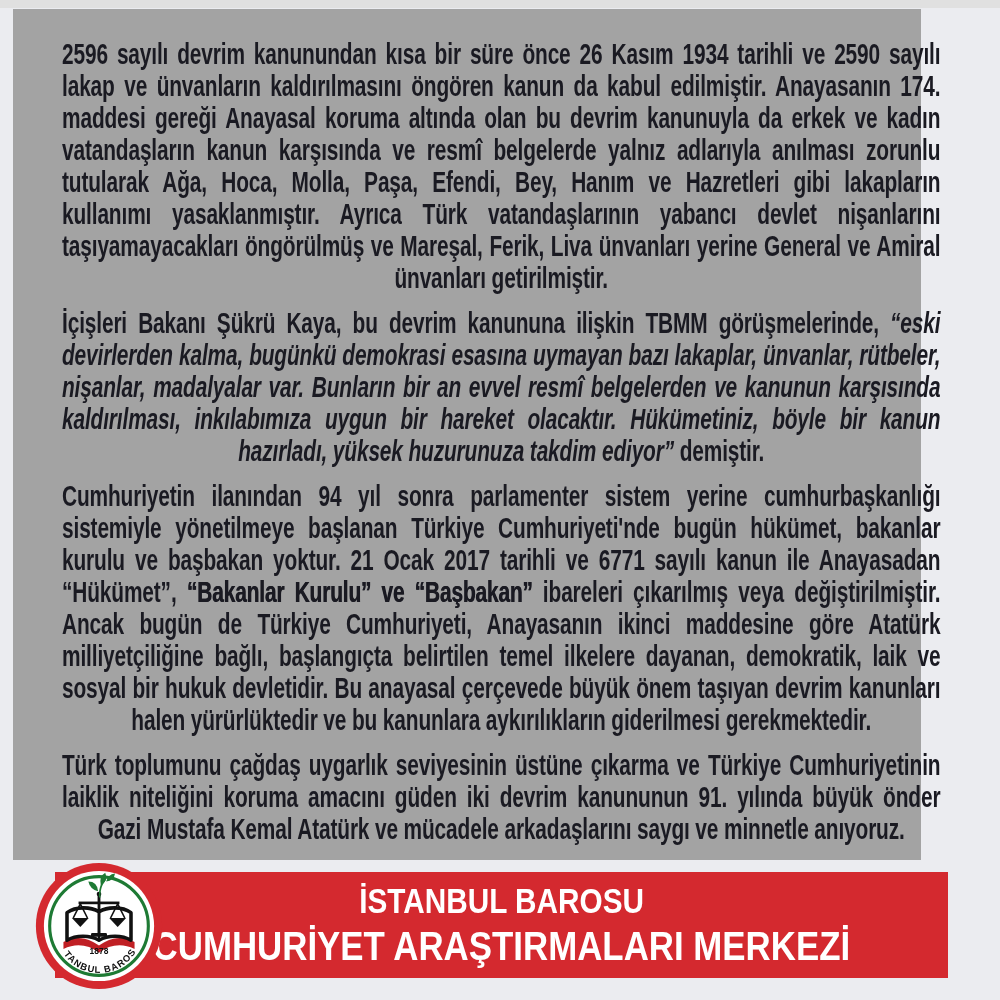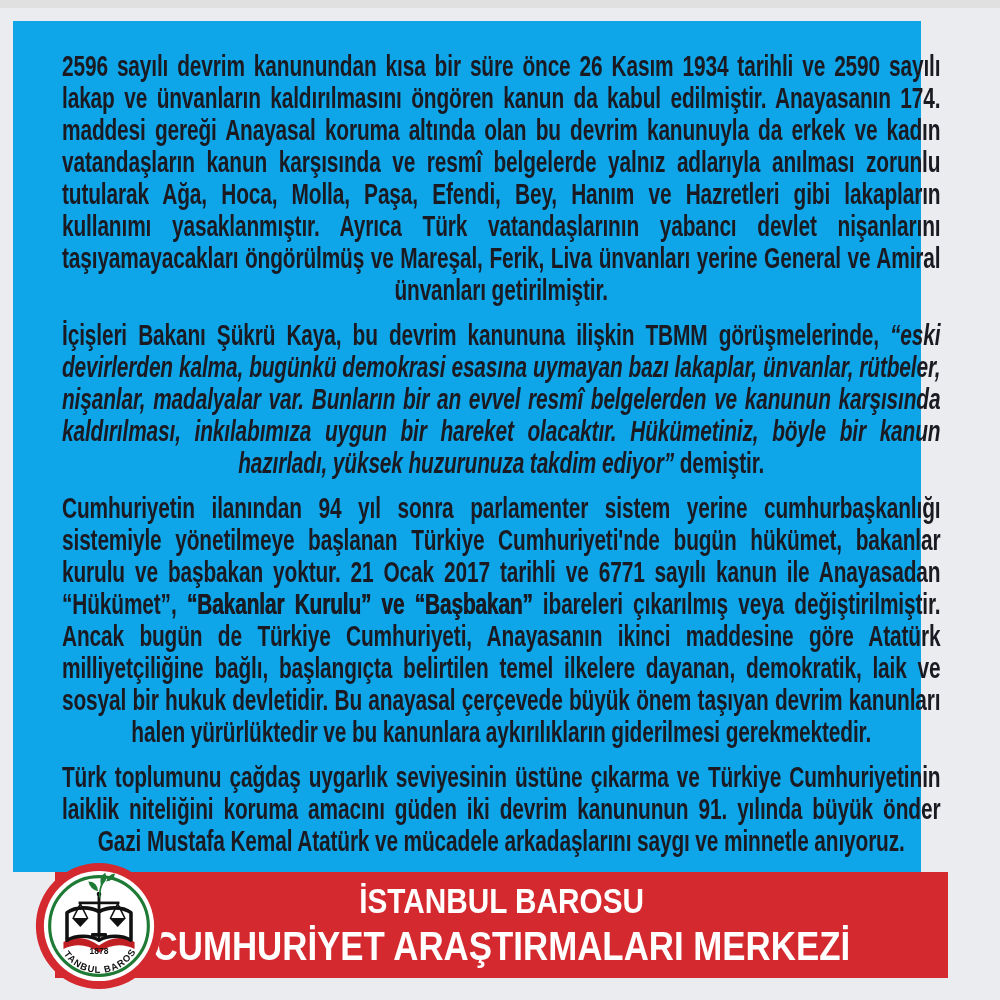--- a/index.html
+++ b/index.html
@@ -9,22 +9,22 @@
     width: 1000px; height: 1000px;
     background: #ebecf0;
     font-family: "Liberation Sans", sans-serif;
     overflow: hidden;
   }
   .top-strip {
     position: absolute; left: 0; top: 0; width: 1000px; height: 8px;
     background: #e0e0e0;
   }
   .panel {
-    position: absolute; left: 13px; top: 21px; width: 908px; height: 851px;
-    background: #0ea5e9;
+    position: absolute; left: 13px; top: 9px; width: 908px; height: 851px;
+    background: #a3a3a3;
   }
   .text-col {
     position: absolute; left: 49px; top: 29px;
     width: 1220px;
     transform: scaleX(0.72);
     transform-origin: 0 0;
     color: #1a1a22;
     font-weight: bold;
     font-size: 29px;
     line-height: 32px;

